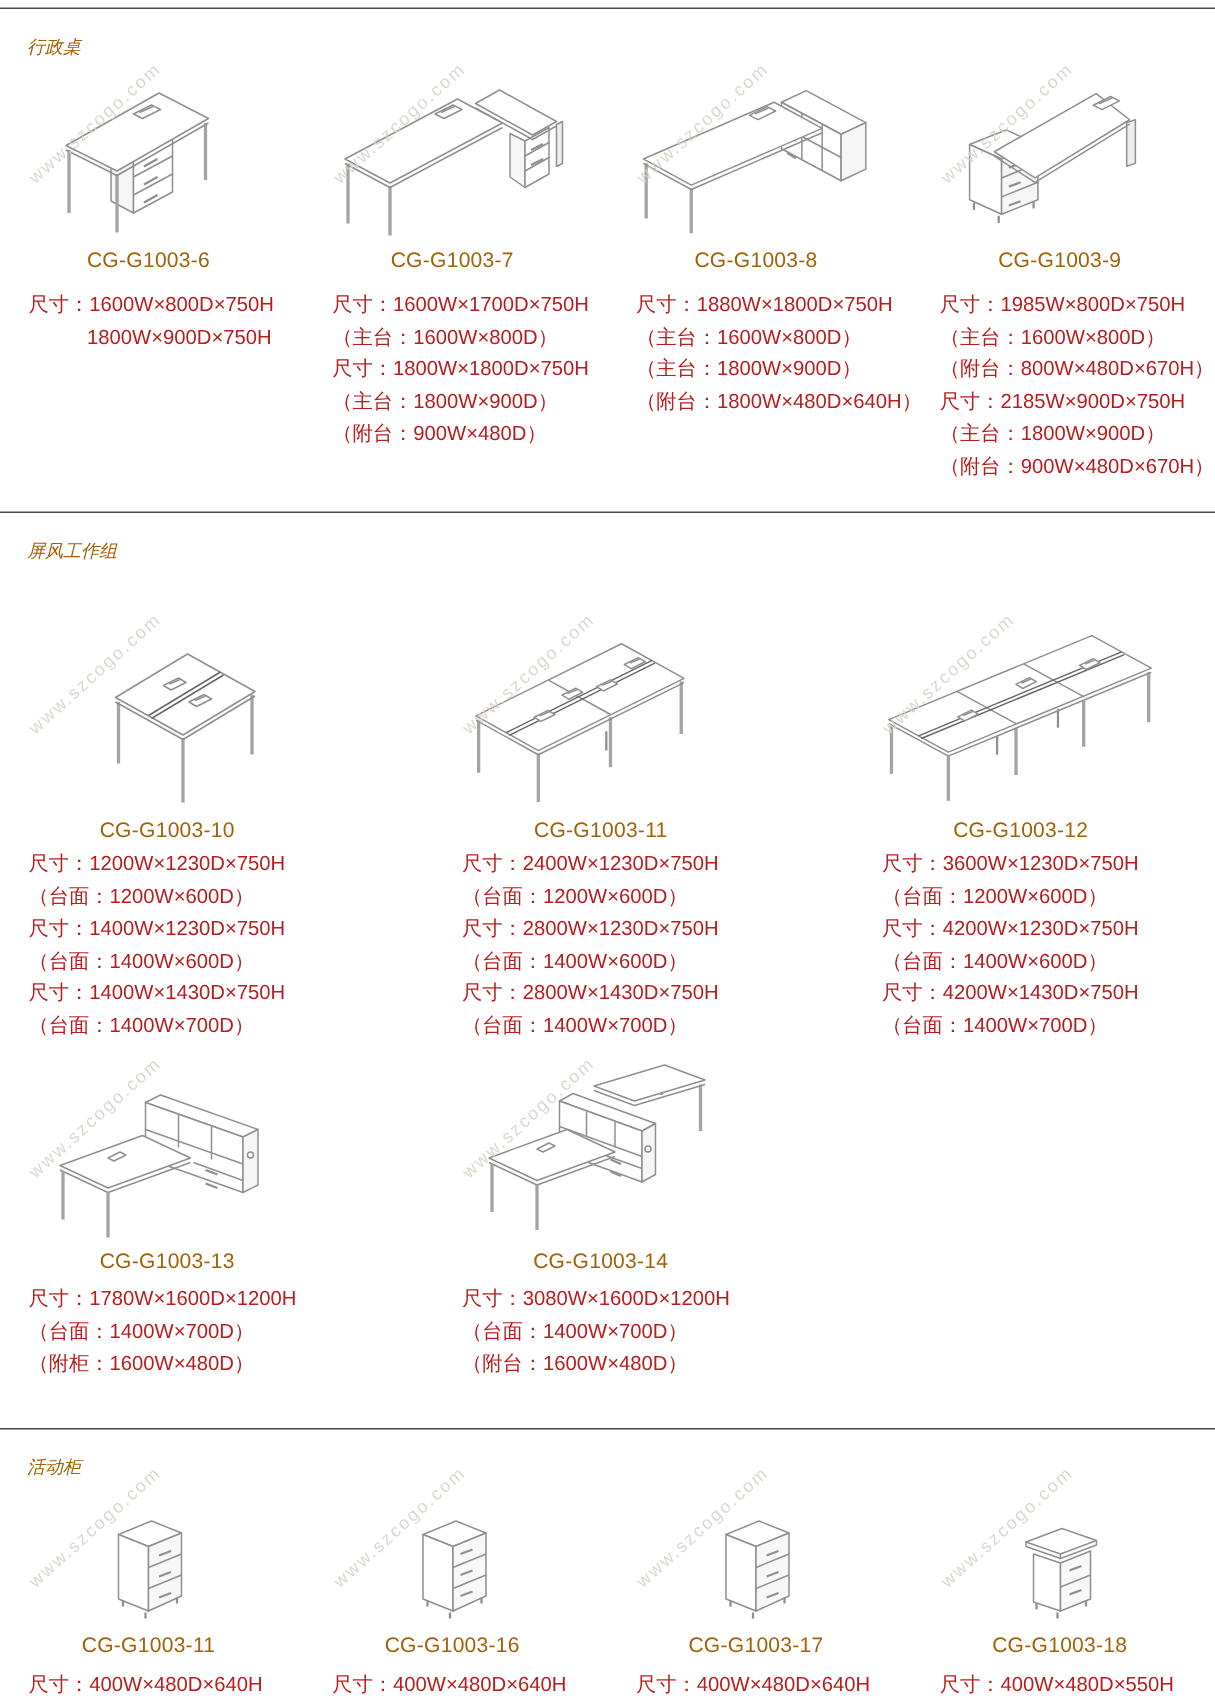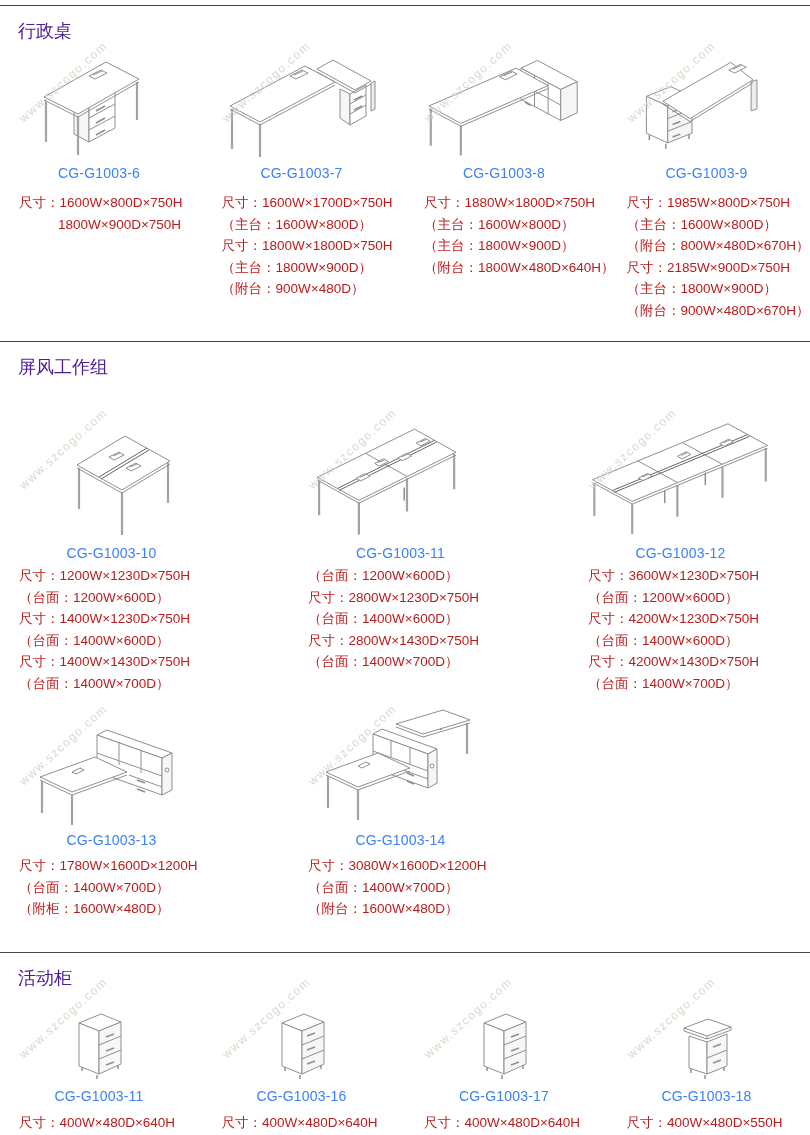--- a/index.html
+++ b/index.html
@@ -3,22 +3,22 @@
 <meta charset="utf-8">
 <style>
   html,body{margin:0;padding:0;}
   body{
     width:810px;height:1135px;overflow:hidden;background:#ffffff;
     font-family:"Liberation Sans","DejaVu Sans",sans-serif;color:#595959;
     padding-top:5px;box-sizing:border-box;
   }
   .section{border-top:1px solid #474747;}
   .section-title{
-    font-size:18px;font-weight:400;color:#4c1d95;
-    margin:17px 0 0 18px;line-height:16px;
+    font-size:12px;font-weight:400;color:#a16207;
+    margin:17px 0 0 18px;line-height:16px;font-style:italic;
   }
   .row{display:grid;}
   .row.s1{grid-template-columns:repeat(4,202.5px);margin-top:10px;}
   .row.s2{grid-template-columns:289px 280px 1fr;margin-top:18px;}
   .row.s2b{grid-template-columns:289px 280px;margin-top:8px;}
   .row.s3{grid-template-columns:repeat(4,202.5px);margin-top:18px;}
   .card{padding-left:19px;box-sizing:border-box;}
   .figure{
     position:relative;display:flex;align-items:flex-end;justify-content:center;
   }
@@ -26,21 +26,21 @@
   .s2 .figure{width:185px;height:150px;}
   .s2b .figure{width:185px;height:128px;}
   .s3 .figure{width:160px;height:78px;}
   .wm{
     position:absolute;left:2px;top:58%;
     transform:rotate(-42deg);transform-origin:left center;
     font-size:12px;letter-spacing:1.5px;color:#d9d2c8;opacity:.9;
     pointer-events:none;white-space:nowrap;
   }
   .code{
-    font-size:14px;color:#3b82f6;text-align:center;
+    font-size:14px;color:#a16207;text-align:center;
     margin-top:6px;line-height:16px;letter-spacing:.2px;
   }
   .s1 .code,.s3 .code{width:160px;}
   .s2 .code,.s2b .code{width:185px;margin-top:2px;}
   .specs{margin-top:11px;font-size:13.5px;line-height:21.5px;white-space:nowrap;color:#b91c1c;}
   .s2 .specs{margin-top:4px;}
   .s2b .specs{margin-top:7px;}
   .s3 .specs{margin-top:8px;}
   .spec.indent{padding-left:39px;}
   .sec1{padding-bottom:20px;}
@@ -242,20 +242,21 @@
             <line x1="101" y1="63" x2="108" y2="60"></line>
             <polygon points="117,48 127,43 132,46 122,51" fill="#ffffff"></polygon>
             <line x1="121" y1="47" x2="128" y2="44"></line>
             <line x1="104" y1="96" x2="104" y2="110" stroke-width="1.5"></line>
           </g>
         </svg>
         <span class="wm">www.szcogo.com</span>
       </div>
       <div class="code">CG-G1003-11</div>
       <div class="specs">
+        <div class="spec">尺寸：2400W×1230D×750H</div>
         <div class="spec">（台面：1200W×600D）</div>
         <div class="spec">尺寸：2800W×1230D×750H</div>
         <div class="spec">（台面：1400W×600D）</div>
         <div class="spec">尺寸：2800W×1430D×750H</div>
         <div class="spec">（台面：1400W×700D）</div>
       </div>
     </div>
 
     <div class="card">
       <div class="figure">

